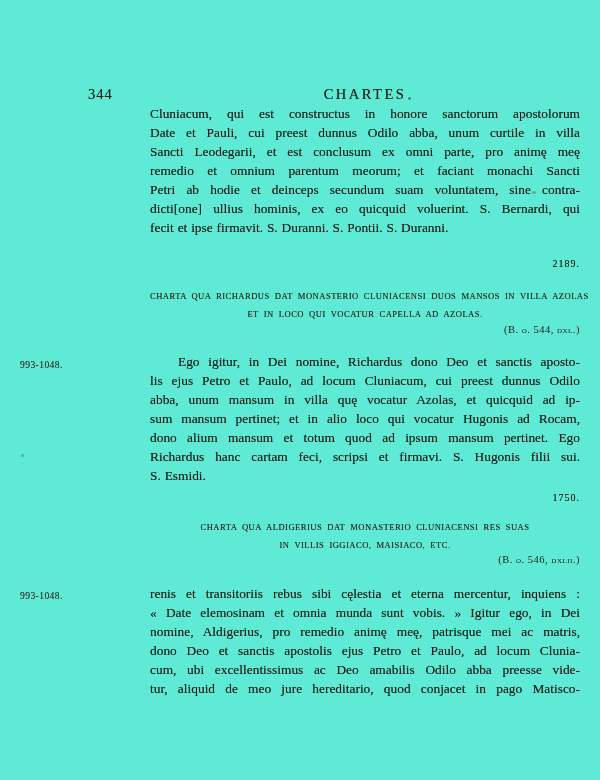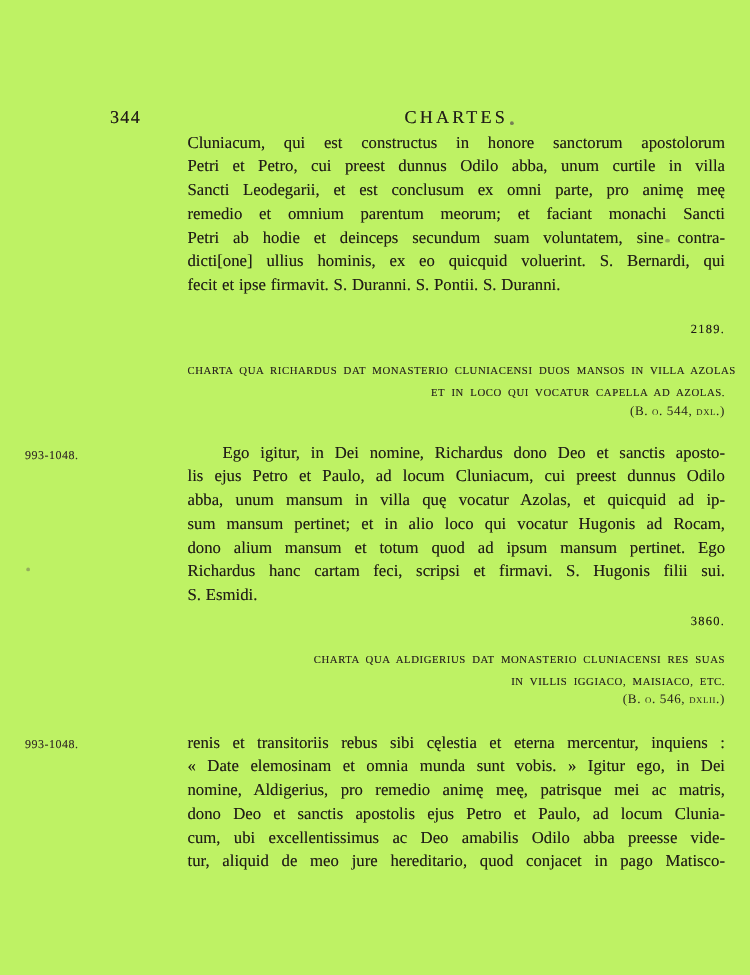--- a/index.html
+++ b/index.html
@@ -4,21 +4,21 @@
 <style>
   html, body {
     margin: 0;
     padding: 0;
     background: #fcfcfa;
   }
   .page {
     position: relative;
     width: 600px;
     height: 780px;
-    background: #bef264;
+    background: #5eead4;
     overflow: hidden;
     font-family: "Liberation Serif", "DejaVu Serif", serif;
     color: #201c17;
   }
   .blk {
     position: absolute;
     left: 104px;
     width: 430px;
     margin-left: 46px;
   }
@@ -59,21 +59,21 @@
     text-align: right;
     font-size: 10px;
     letter-spacing: 1px;
     text-shadow: 0 0 0.4px rgba(32,28,23,.55);
   }
   #num-2189 { top: 258px; }
   #num-2190 { top: 492px; }
   
   .chtitle .title-line {
     line-height: 17.5px;
-    text-align: right;
+    text-align: center;
     white-space: nowrap;
     font-size: 8.6px;
     letter-spacing: 0.45px;
     word-spacing: 2.5px;
     color: #2b2620;
     text-shadow: 0 0 0.3px rgba(43,38,32,.5);
   }
   #title-2189 { top: 288px; }
   #title-2190 { top: 519px; }
   
@@ -113,21 +113,21 @@
 
 <div class="page">
 
   <span class="pagenum">344</span>
   <div class="blk runtitle">CHARTES</div>
   <span class="speck" id="speck-head"></span>
 
   <section class="blk para" id="para-continuation">
 
   <div class="line ln-first">Cluniacum, qui est constructus in honore sanctorum apostolorum</div>
-      <div class="line">Petri et Petro, cui preest dunnus Odilo abba, unum curtile in villa</div>
+      <div class="line">Date et Pauli, cui preest dunnus Odilo abba, unum curtile in villa</div>
       <div class="line">Sancti Leodegarii, et est conclusum ex omni parte, pro animę meę</div>
       <div class="line">remedio et omnium parentum meorum; et faciant monachi Sancti</div>
       <div class="line">Petri ab hodie et deinceps secundum suam voluntatem, sine contra-</div>
       <div class="line">dicti[one] ullius hominis, ex eo quicquid voluerint. S. Bernardi, qui</div>
       <div class="line ln-last">fecit et ipse firmavit. S. Duranni. S. Pontii. S. Duranni.</div>
     </section>
 
   <span class="speck" id="speck-right"></span>
 
   <div class="blk chnum" id="num-2189">2189.</div>
@@ -144,21 +144,21 @@
       <div class="line">lis ejus Petro et Paulo, ad locum Cluniacum, cui preest dunnus Odilo</div>
       <div class="line">abba, unum mansum in villa quę vocatur Azolas, et quicquid ad ip-</div>
       <div class="line">sum mansum pertinet; et in alio loco qui vocatur Hugonis ad Rocam,</div>
       <div class="line">dono alium mansum et totum quod ad ipsum mansum pertinet. Ego</div>
       <div class="line">Richardus hanc cartam feci, scripsi et firmavi. S. Hugonis filii sui.</div>
       <div class="line ln-last">S. Esmidi.</div>
     </section>
 
   <span class="speck" id="speck-left"></span>
 
-  <div class="blk chnum" id="num-2190">3860.</div>
+  <div class="blk chnum" id="num-2190">1750.</div>
   <div class="blk chtitle" id="title-2190">
 
   <div class="title-line ln-first">CHARTA QUA ALDIGERIUS DAT MONASTERIO CLUNIACENSI RES SUAS</div>
       <div class="title-line ln-last">IN VILLIS IGGIACO, MAISIACO, ETC.</div>
     </div>
   <div class="blk chsource" id="source-2190">(B. o. 546, dxlii.)</div>
   <div class="marginnote" id="margin-2190">993-1048.</div>
   <section class="blk para indent-first justify-all" id="para-2190">
 
       <div class="line">renis et transitoriis rebus sibi cęlestia et eterna mercentur, inquiens :</div>

